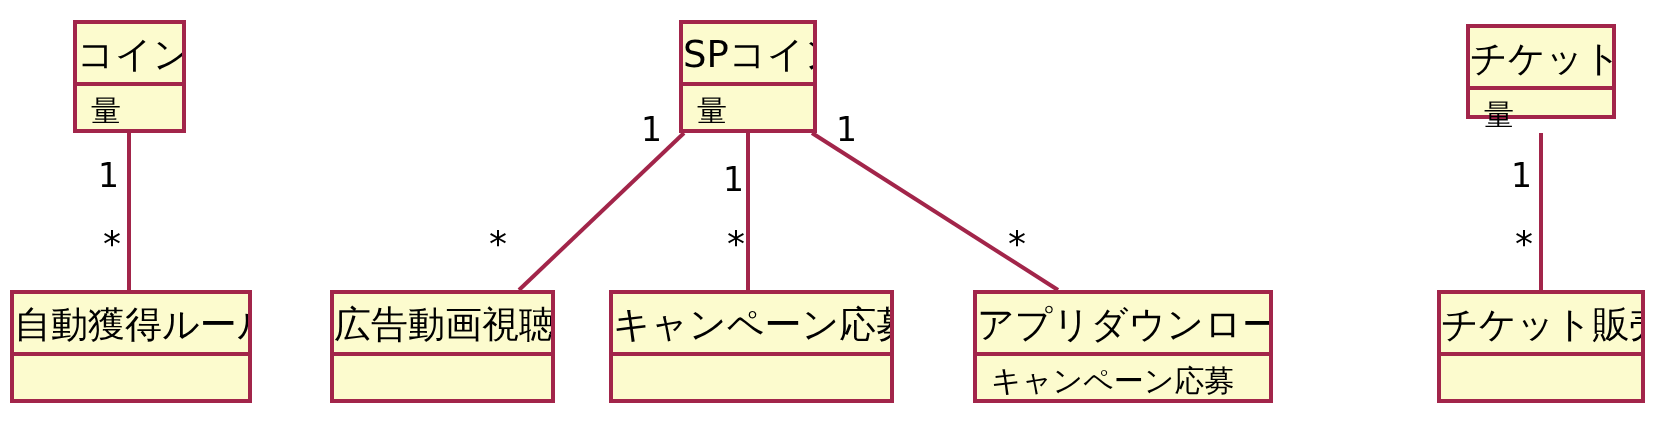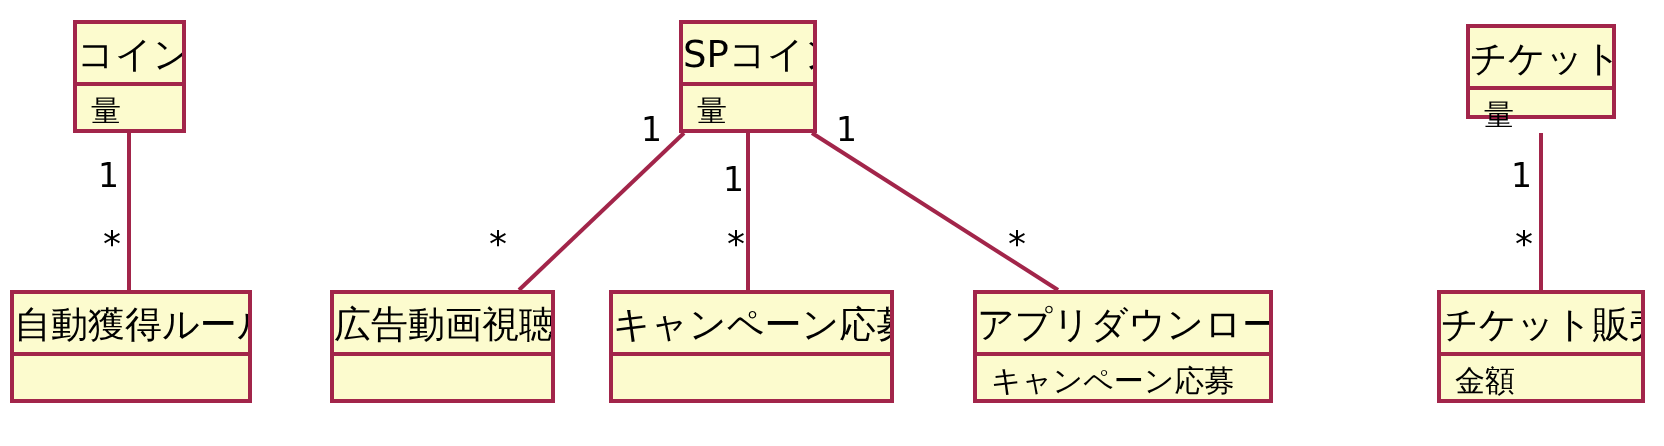--- a/index.html
+++ b/index.html
@@ -67,21 +67,20 @@
     <div class="uml-name">キャンペーン応募</div>
   </div>
 
   <div class="uml-class" style="left:973px;top:290px;width:300px;height:113px;">
     <div class="uml-name">アプリダウンロード</div>
     <div class="uml-attr">キャンペーン応募</div>
   </div>
 
   <div class="uml-class" style="left:1437px;top:290px;width:208px;height:113px;">
     <div class="uml-name">チケット販売</div>
-    <div class="uml-attr">金額</div>
   </div>
 
   <div class="mult" style="left:98px;top:159px;">1</div>
   <div class="mult star" style="left:103px;top:227px;">*</div>
 
   <div class="mult" style="left:641px;top:113px;">1</div>
   <div class="mult star" style="left:489px;top:227px;">*</div>
 
   <div class="mult" style="left:723px;top:163px;">1</div>
   <div class="mult star" style="left:727px;top:227px;">*</div>

